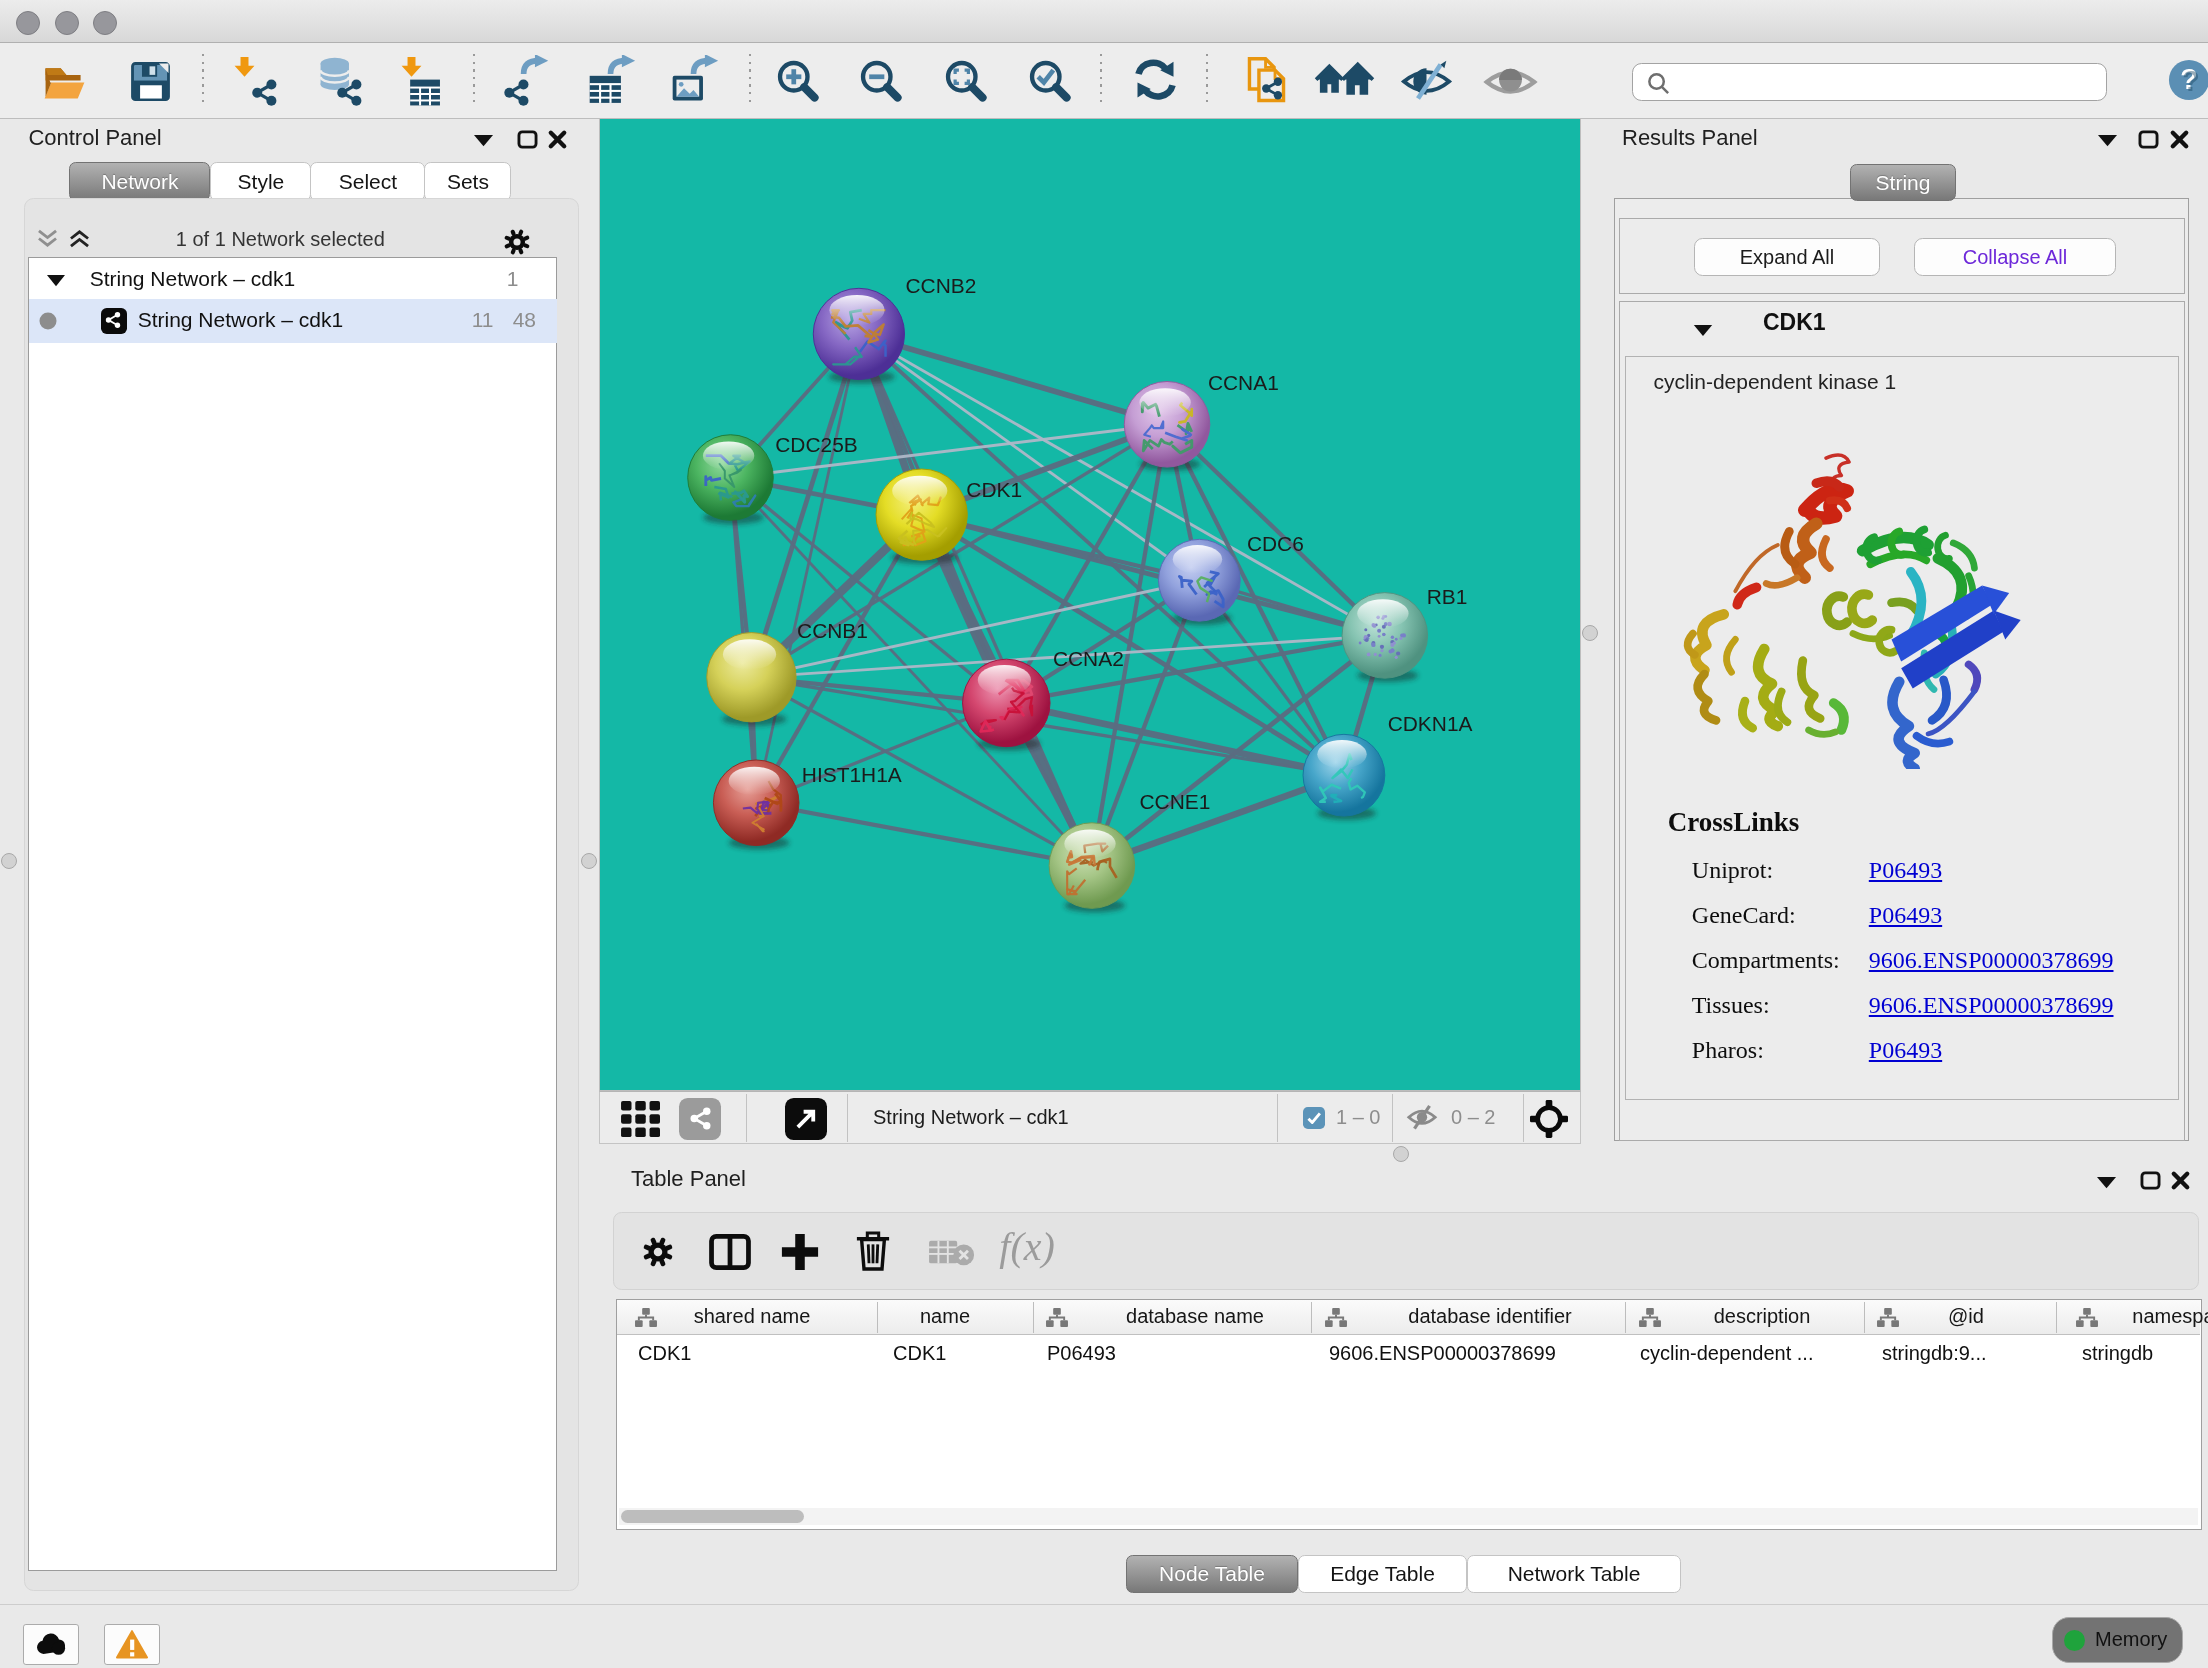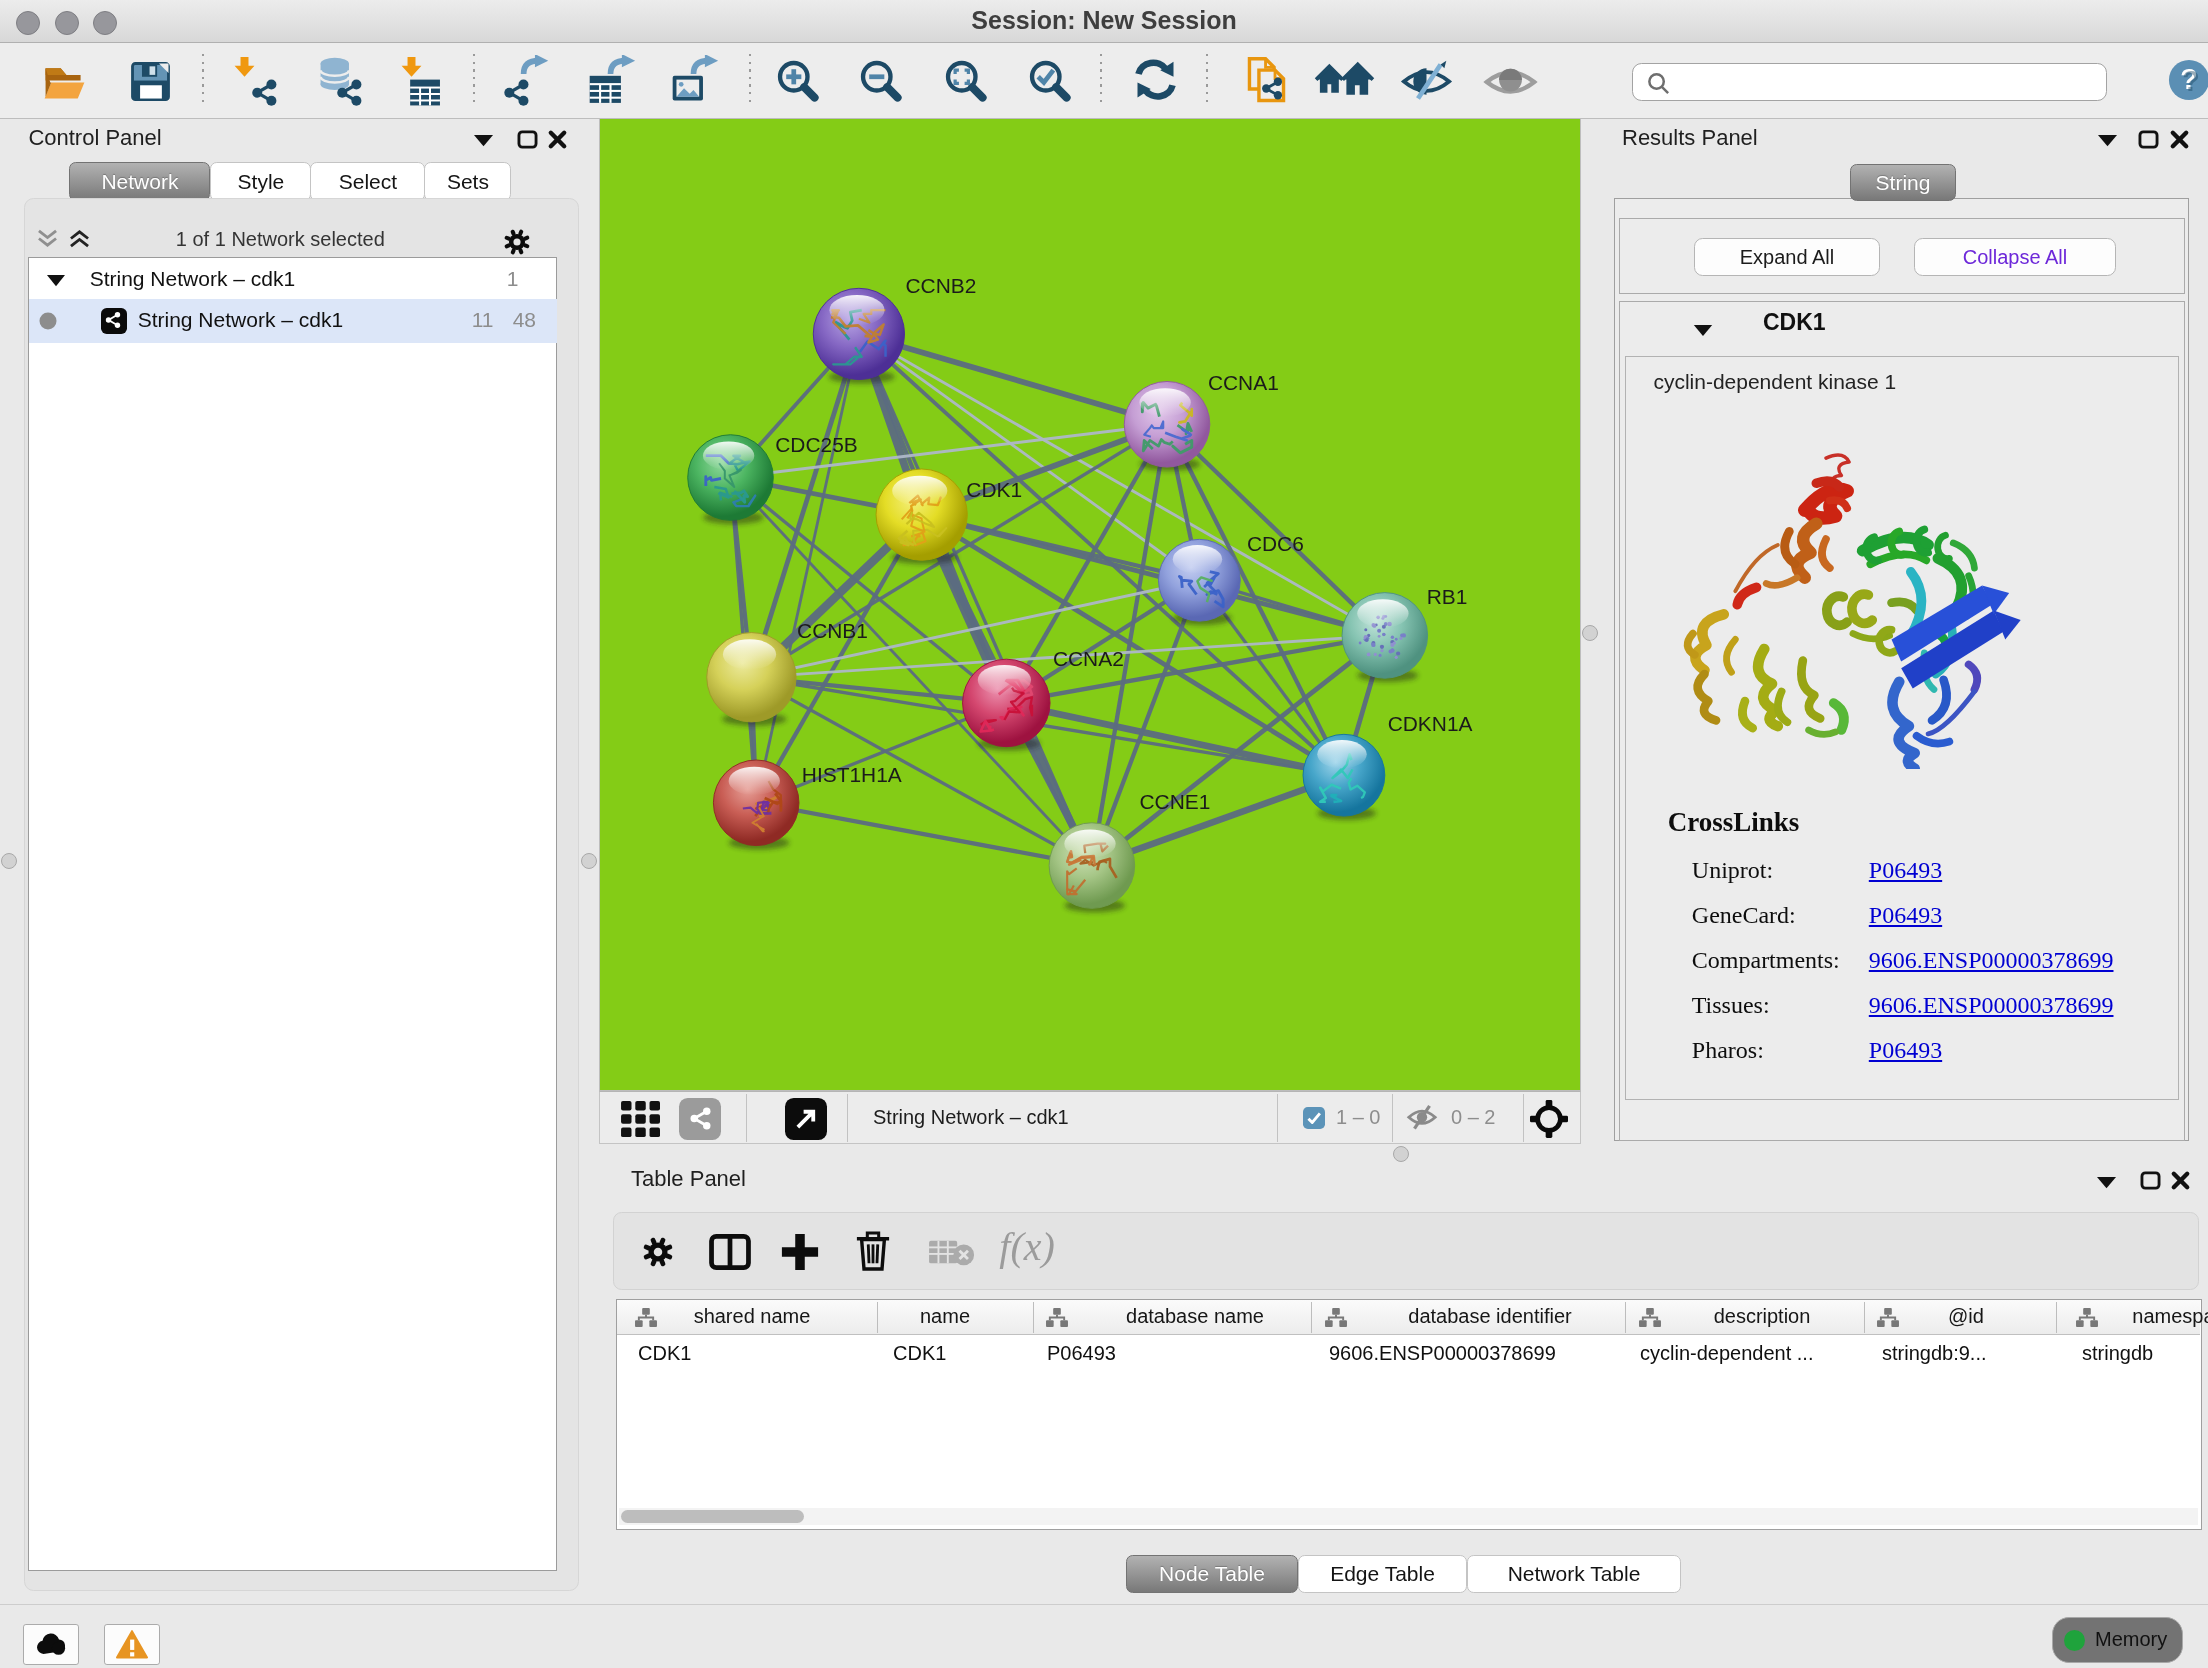--- a/index.html
+++ b/index.html
@@ -11,21 +11,20 @@
   .tabg{background:linear-gradient(#b2b2b2,#787878);border:1px solid #737373;border-radius:6.7px;color:#fff;font-size:21px;display:flex;align-items:center;justify-content:center;text-shadow:0 -1px 1px rgba(0,0,0,.25);}
   .gray{color:#8d8d8d;}
 </style>
 </head>
 <body>
 
 <div class="abs" style="left:0;top:0;width:2208px;height:42px;background:linear-gradient(#ececec,#d8d8d8);border-bottom:1px solid #b0b0b0;">
   <div class="abs" style="left:16px;top:10.5px;width:22px;height:22px;border-radius:50%;background:#97979c;border:1px solid #7e7e83;"></div>
   <div class="abs" style="left:55px;top:10.5px;width:22px;height:22px;border-radius:50%;background:#97979c;border:1px solid #7e7e83;"></div>
   <div class="abs" style="left:93px;top:10.5px;width:22px;height:22px;border-radius:50%;background:#97979c;border:1px solid #7e7e83;"></div>
-  <div class="abs" style="left:0;top:5.7px;width:2208px;text-align:center;font-size:25px;font-weight:700;color:#3e3e3e;">Session: New Session</div>
 </div>
 
 <div class="abs" style="left:0;top:43px;width:2208px;height:75px;background:#ededed;border-bottom:1px solid #bdbdbd;">
 <div class="abs" style="left:202px;top:11.4px;width:1.9px;height:53px;background-image:repeating-linear-gradient(#9a9a9a 0 2.4px,transparent 2.4px 7.6px);"></div>
 <div class="abs" style="left:473px;top:11.4px;width:1.9px;height:53px;background-image:repeating-linear-gradient(#9a9a9a 0 2.4px,transparent 2.4px 7.6px);"></div>
 <div class="abs" style="left:749px;top:11.4px;width:1.9px;height:53px;background-image:repeating-linear-gradient(#9a9a9a 0 2.4px,transparent 2.4px 7.6px);"></div>
 <div class="abs" style="left:1100px;top:11.4px;width:1.9px;height:53px;background-image:repeating-linear-gradient(#9a9a9a 0 2.4px,transparent 2.4px 7.6px);"></div>
 <div class="abs" style="left:1206px;top:11.4px;width:1.9px;height:53px;background-image:repeating-linear-gradient(#9a9a9a 0 2.4px,transparent 2.4px 7.6px);"></div>
 <svg class="abs" style="left:38px;top:12.4px;" width="53" height="53" viewBox="0 0 56 56">
       <path d="M8 14 h16 l6 7 h15 v6 H8 z" fill="#a86410"></path>
@@ -283,21 +282,21 @@
             </svg>
         </div>
         <div class="abs" style="left:109px;top:8.6px;font-size:21px;color:#111;">String Network – cdk1</div>
         <div class="abs gray" style="left:443px;top:8.6px;font-size:21px;">11</div>
         <div class="abs gray" style="left:484px;top:8.6px;font-size:21px;">48</div>
       </div>
     </div>
   </div>
 </div>
 
-<div class="abs" style="left:599px;top:118px;width:982px;height:973px;background:#84cc16;border:1px solid #bdbdbd;box-sizing:border-box;">
+<div class="abs" style="left:599px;top:118px;width:982px;height:973px;background:#14b8a6;border:1px solid #bdbdbd;box-sizing:border-box;">
 <svg width="980" height="971" viewBox="0 0 1030 1021">
       <defs>
         <linearGradient id="gloss" x1="0" y1="0" x2="0" y2="1">
           <stop offset="0" stop-color="#ffffff" stop-opacity="0.92"></stop>
           <stop offset="0.75" stop-color="#ffffff" stop-opacity="0.18"></stop>
           <stop offset="1" stop-color="#ffffff" stop-opacity="0"></stop>
         </linearGradient>
         <filter id="blur1" x="-50%" y="-50%" width="200%" height="200%">
           <feGaussianBlur stdDeviation="2.6"></feGaussianBlur>
         </filter>

